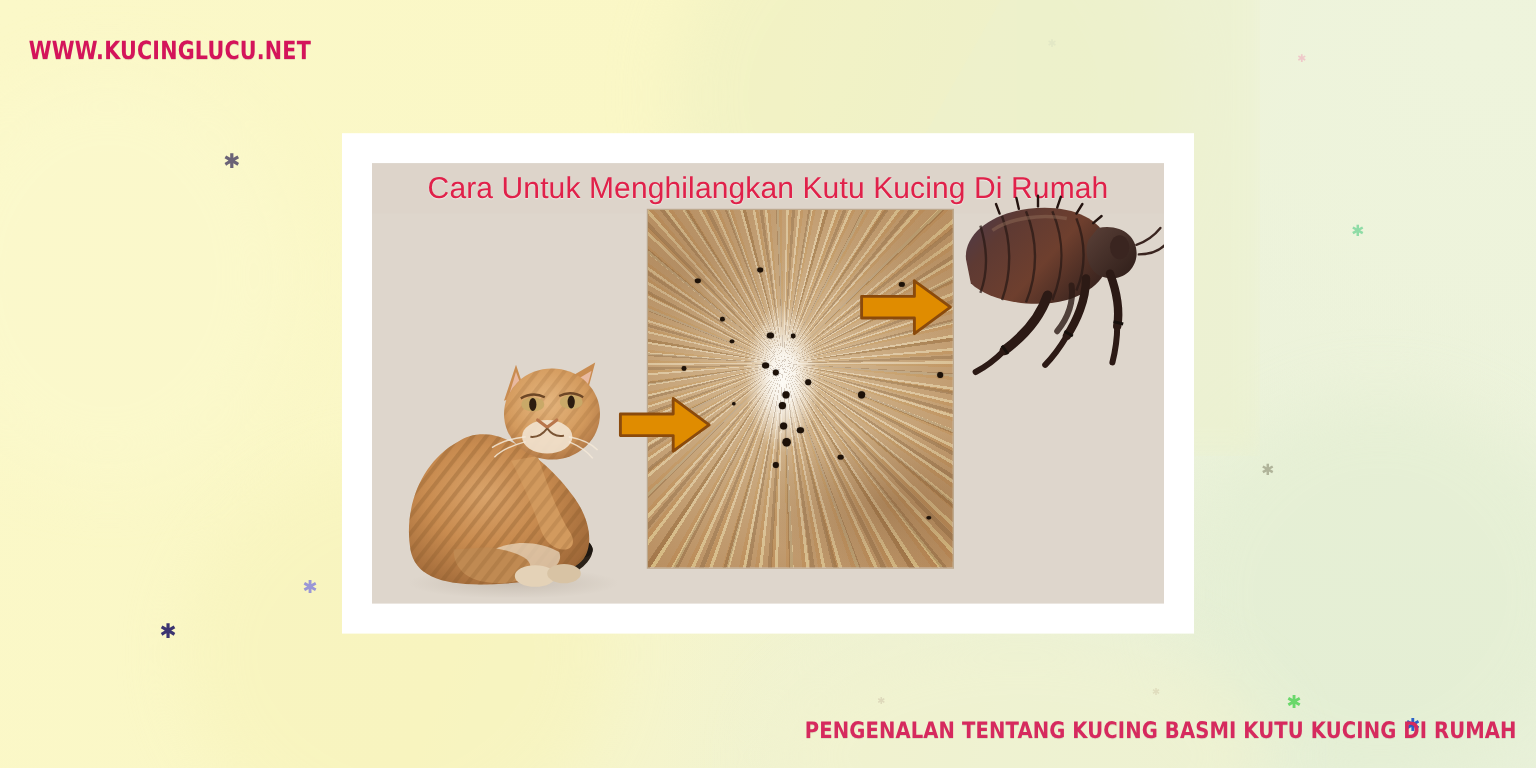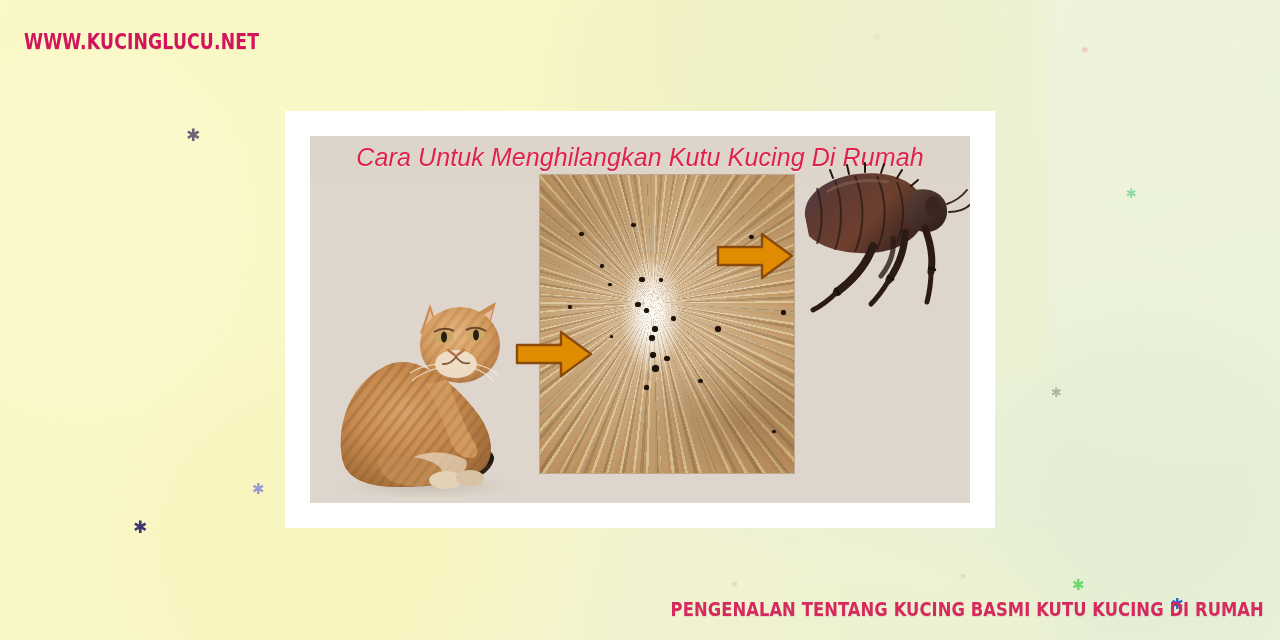--- a/index.html
+++ b/index.html
@@ -70,21 +70,20 @@
   #inner-photo{
     position:absolute; left:25px; top:25px; width:660px; height:367px;
     background:#ded6cc; overflow:hidden;
   }
 
   
   #photo-title{
     position:absolute; left:0; top:0; width:100%; height:42px;
     display:flex; align-items:center; justify-content:center;
     background:#ddd4ca;
-    font-style:italic;
   }
   #photo-title span{
     font-family:"Liberation Sans", sans-serif;
     font-size:25px; font-weight:400; color:#e0214a;
     letter-spacing:.1px; white-space:nowrap;
     text-shadow:0 1px 1px rgba(255,255,255,.55);
   }
 
   
   #fur-photo{

